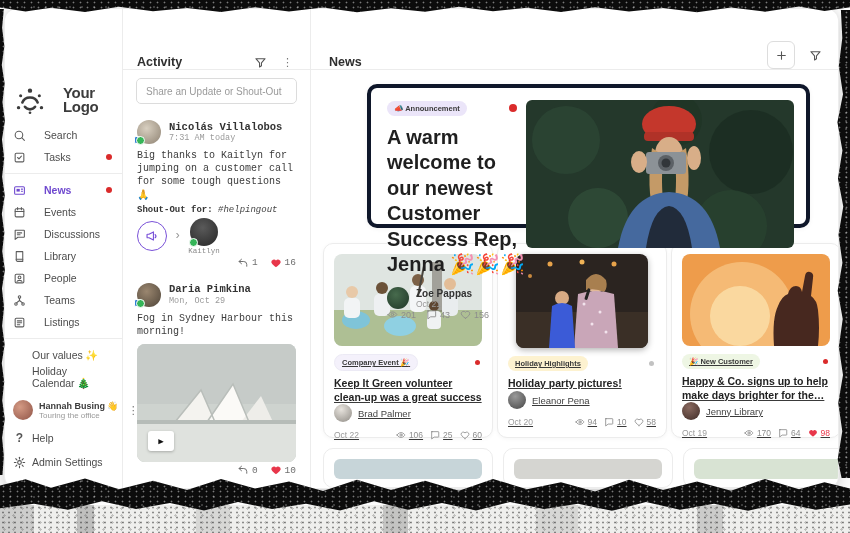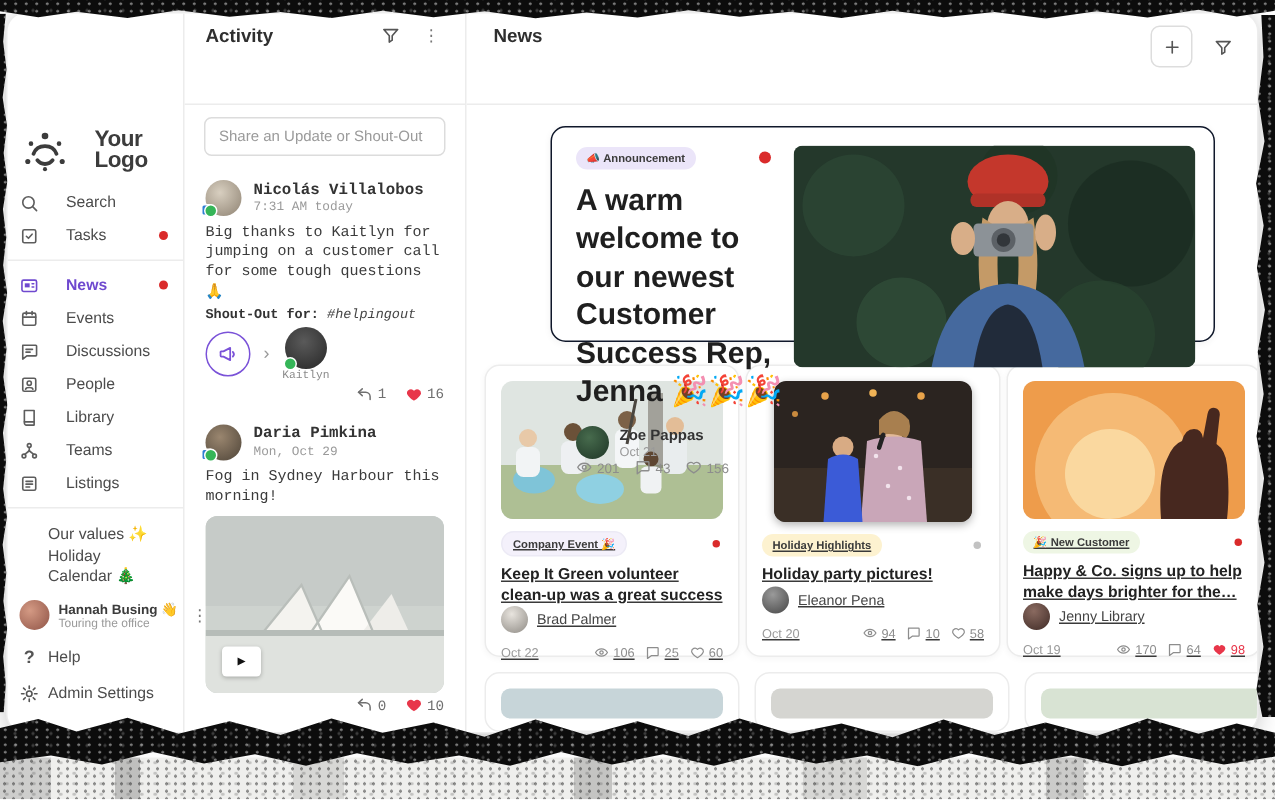--- a/index.html
+++ b/index.html
@@ -46,21 +46,21 @@
   .user-status{font-size:8px;color:#9a9a9a;white-space:nowrap;}
   .kebab{margin-left:auto;color:#777;font-size:11px;cursor:pointer;padding:0 3px;}
   .util-row{height:20px;margin-top:4px;display:flex;align-items:center;gap:6px;padding:0 8px;font-size:10.5px;color:#4c4c4c;cursor:pointer;}
   .q-ic{width:13px;text-align:center;font-weight:bold;color:#555;font-size:12px;}
   
   .av{border-radius:50%;position:relative;flex:none;}
   .av .st{position:absolute;left:-1px;bottom:-1px;width:7px;height:7px;border-radius:50%;background:#35b558;border:1.5px solid #fff;}
   .av .st2{position:absolute;left:-3px;bottom:0;width:6px;height:6px;border-radius:2px;background:#2f7fd4;border:1.5px solid #fff;}
   
   .activity{width:187px;min-width:187px;border-right:1px solid #ececec;display:flex;flex-direction:column;overflow:hidden;}
-  .col-header{height:52px;min-height:52px;display:flex;align-items:flex-start;padding:8px 14px 0;border-bottom:1px solid #ececec;}
+  .col-header{height:52px;min-height:52px;display:flex;align-items:flex-end;padding:8px 14px 0;border-bottom:1px solid #ececec;}
   .col-title{font-size:12.5px;font-weight:bold;color:#2f2f2f;}
   .hdr-icons{margin-left:auto;display:flex;align-items:center;gap:12px;color:#555;}
   .hdr-icons .ic{width:13px;height:13px;cursor:pointer;}
   .composer{padding:8px 13px 9px;}
   .composer input{width:100%;box-sizing:border-box;height:26px;border:1px solid #dcdcdc;border-radius:5px;padding:0 9px;font-size:10px;color:#333;font-family:inherit;outline:none;}
   .composer input::placeholder{color:#9a9a9a;}
   .sep{height:5px;background:#f2f2f2;}
   .post{padding:7px 14px;font-family:Liberation Mono, monospace;}
   .post-head{display:flex;align-items:center;gap:8px;}
   .p-name{font-size:10.5px;font-weight:bold;color:#333;line-height:1.2;}
@@ -80,21 +80,21 @@
   .post-foot .ic{width:12px;height:12px;}
   .heart-red{color:#e8364a;}
   .video{position:relative;margin-top:6px;height:118px;border-radius:8px;overflow:hidden;background:#dfe3e0;}
   .playbtn{position:absolute;left:11px;bottom:11px;width:26px;height:20px;background:#fff;border-radius:3px;display:flex;align-items:center;justify-content:center;font-size:9px;color:#111;cursor:pointer;box-shadow:0 1px 3px rgba(0,0,0,.25);}
   
   .news{flex:1;display:flex;flex-direction:column;overflow:hidden;}
   .news .col-header{padding:8px 16px 0 18px;}
   .plus-btn{width:26px;height:26px;border:1px solid #ddd;border-radius:6px;display:flex;align-items:center;justify-content:center;color:#555;cursor:pointer;background:#fff;}
   .plus-btn .ic{width:13px;height:13px;}
   .news-body{padding-top:14px;overflow:hidden;flex:1;}
-  .ann-card{position:relative;margin-left:56px;width:443px;height:144px;box-sizing:border-box;border:1px solid #0f172a;border-radius:10px;background:#fff;box-shadow:0 1px 5px rgba(0,0,0,.05);}
+  .ann-card{position:relative;margin-left:56px;width:443px;height:144px;box-sizing:border-box;border:4px solid #0f172a;border-radius:10px;background:#fff;box-shadow:0 1px 5px rgba(0,0,0,.05);}
   .ann-text{position:absolute;left:16px;top:13px;bottom:12px;width:146px;display:flex;flex-direction:column;}
   .badge{display:inline-flex;align-items:center;align-self:flex-start;border-radius:9px;padding:3px 7px;font-size:7.5px;font-weight:bold;color:#3a3a3a;white-space:nowrap;}
   .b-ann{background:#ebe5f9;}
   .ann-title{font-size:20px;font-weight:bold;line-height:1.27;color:#1f1f1f;margin-top:9px;}
   .ann-author{display:flex;align-items:center;gap:7px;margin-top:10px;}
   .a-name{font-size:10px;font-weight:bold;color:#333;}
   .a-date{font-size:8.5px;color:#9a9a9a;}
   .stats{display:flex;align-items:center;gap:10px;margin-top:auto;font-size:9px;color:#8d8d8d;}
   .stats .grp{display:flex;align-items:center;gap:3px;}
   .stats .ic{width:11px;height:11px;}
@@ -272,29 +272,29 @@
           <span>Events</span>
         </div>
         <div class="nav-item">
           <svg class="ic">
               <use href="#i-chat"></use>
             </svg>
           <span>Discussions</span>
         </div>
         <div class="nav-item">
           <svg class="ic">
+              <use href="#i-book"></use>
+            </svg>
+          <span>Library</span>
+        </div>
+        <div class="nav-item">
+          <svg class="ic">
               <use href="#i-people"></use>
             </svg>
           <span>People</span>
-        </div>
-        <div class="nav-item">
-          <svg class="ic">
-              <use href="#i-book"></use>
-            </svg>
-          <span>Library</span>
         </div>
         <div class="nav-item">
           <svg class="ic">
               <use href="#i-teams"></use>
             </svg>
           <span>Teams</span>
         </div>
         <div class="nav-item">
           <svg class="ic">
               <use href="#i-list"></use>

